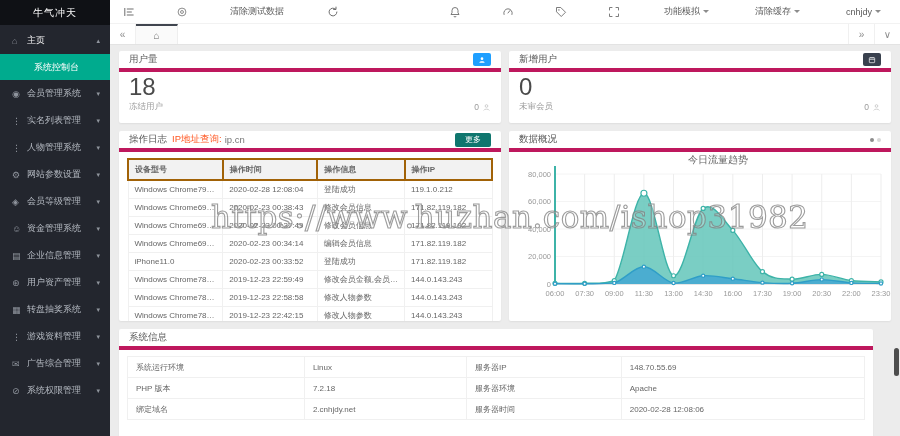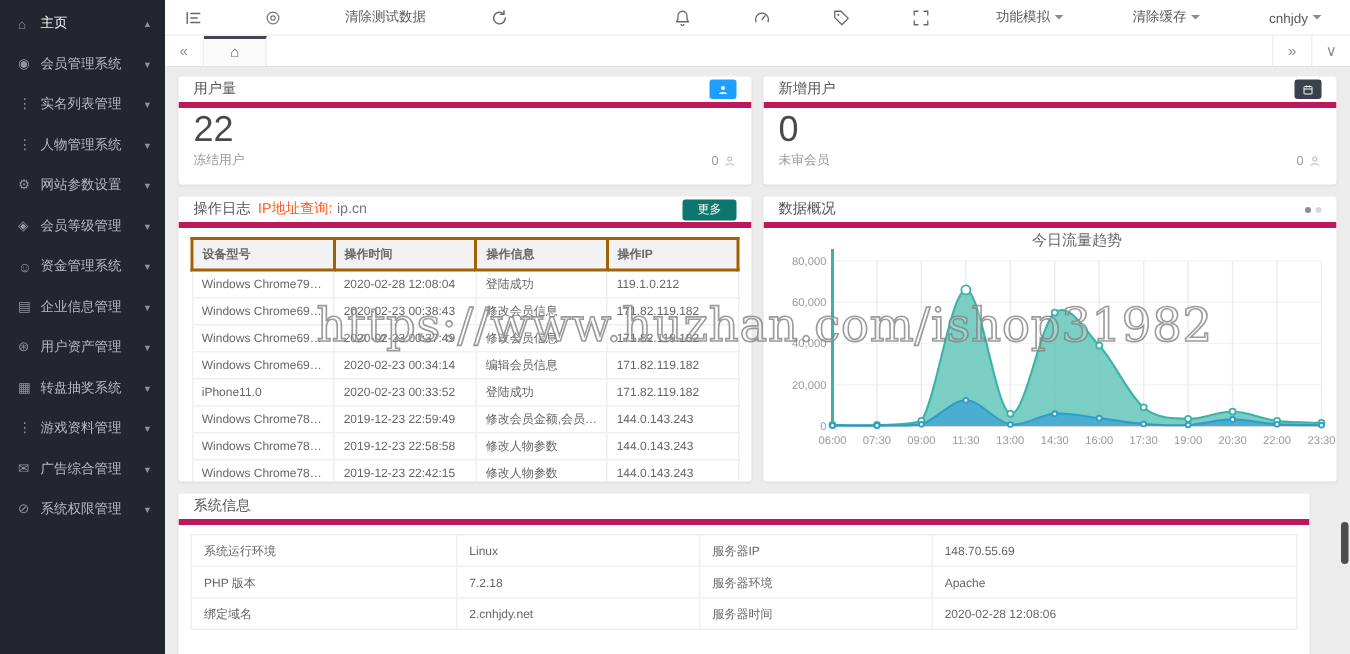--- a/index.html
+++ b/index.html
@@ -67,26 +67,28 @@
     font-family:"DejaVu Serif","Liberation Serif",serif; font-size:31px; letter-spacing:.5px;
     color:rgba(255,255,255,.22); -webkit-text-stroke:1.1px rgba(128,128,128,.78); }
   .scroll-thumb { position:absolute; right:1px; top:348px; width:5px; height:28px; background:#4d4d4d; border-radius:3px; z-index:60; }
 </style>
 </head>
 <body>
 
 <div class="app">
 
   <aside class="sidebar">
+    <div class="logo">牛气冲天</div>
     <nav class="nav">
         <div class="nav-item open">
           <span class="g">⌂</span>
           <span class="lbl">主页</span>
           <span class="ar">▴</span>
         </div>
+        <div class="nav-sub active">系统控制台</div>
         <div class="nav-item">
           <span class="g">◉</span>
           <span class="lbl">会员管理系统</span>
           <span class="ar">▾</span>
         </div>
         <div class="nav-item">
           <span class="g">⋮</span>
           <span class="lbl">实名列表管理</span>
           <span class="ar">▾</span>
         </div>
@@ -219,21 +221,21 @@
         <div class="card stat-card">
           <div class="card-hd">
             <span>用户量</span>
             <span class="badge" style="background:#1e9fff">
               <svg width="8" height="8" viewBox="0 0 24 24">
                   <circle cx="12" cy="8" r="4" fill="#fff"></circle>
                   <path d="M4 20c1-5.5 15-5.5 16 0z" fill="#fff"></path>
                 </svg>
             </span>
           </div>
-          <div class="stat-num">22</div>
+          <div class="stat-num">18</div>
           <div class="stat-ft">
             <span>冻结用户</span>
             <span class="v">
               <span>0</span>
               <svg width="9" height="9" viewBox="0 0 24 24">
                   <circle cx="12" cy="8" r="3.6" fill="none" stroke="#bbb" stroke-width="1.8"></circle>
                   <path d="M4.5 20c1-5 14-5 15 0" fill="none" stroke="#bbb" stroke-width="1.8"></path>
                 </svg>
             </span>
           </div>

